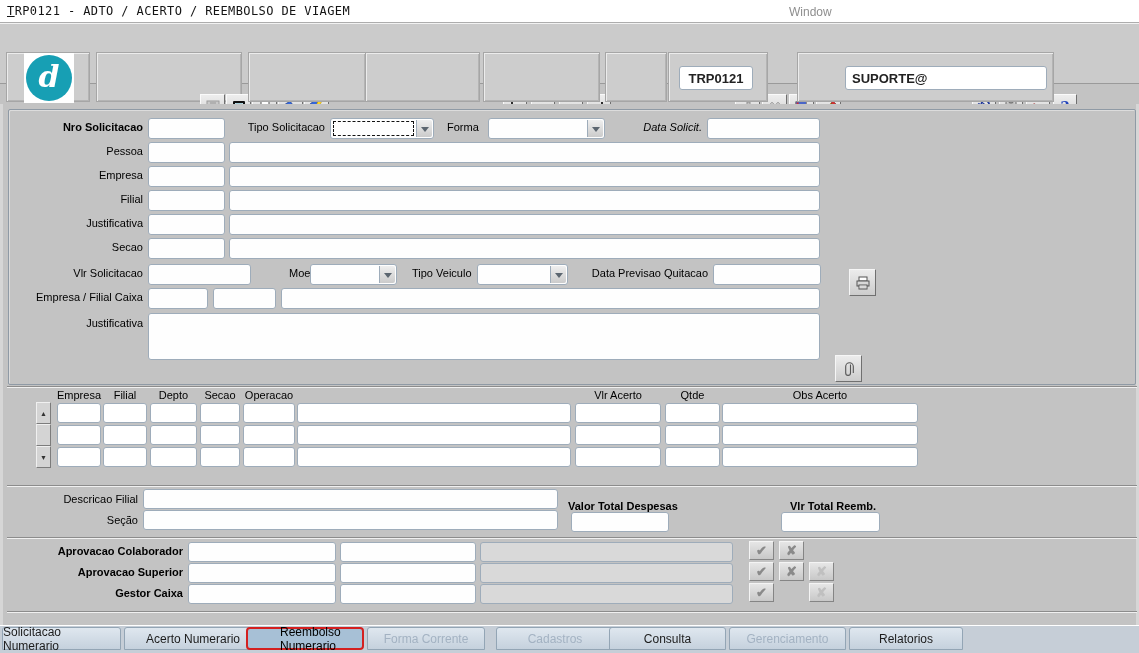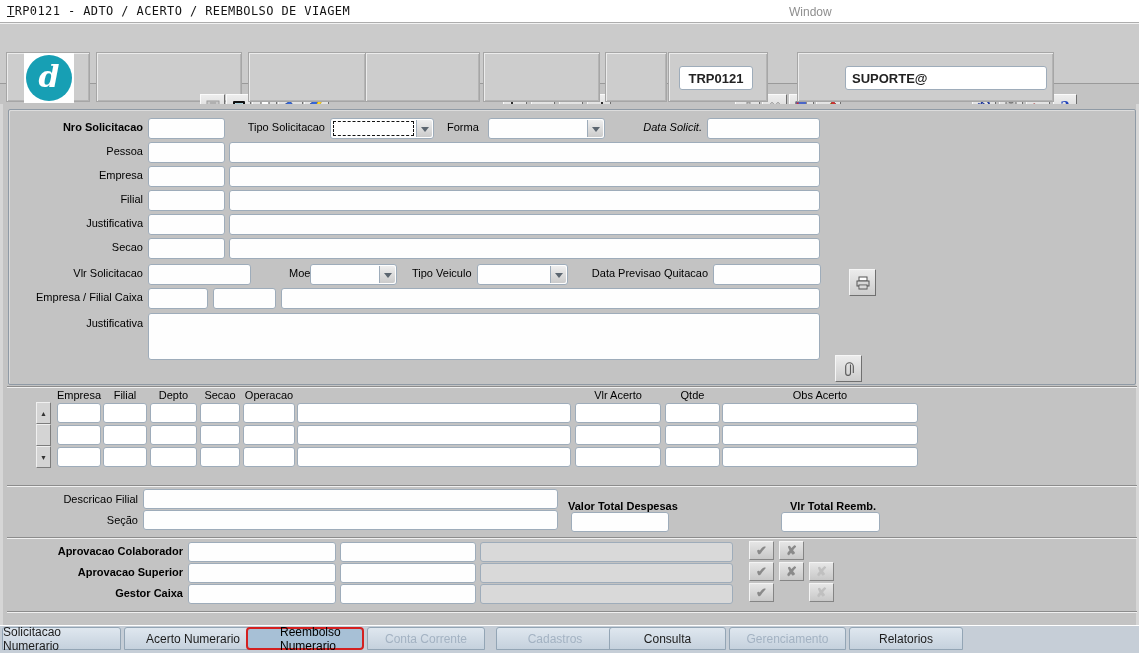--- a/index.html
+++ b/index.html
@@ -379,19 +379,19 @@
 
     <div class="a groove" style="left:4px; top:507px; width:1130px;"></div>
   </div>
 
   <div class="a tabstrip">
     
   </div>
   <div class="a tab" style="left:2px; width:119px;">Solicitacao Numerario</div>
   <div class="a tab" style="left:124px; width:138px;">Acerto Numerario</div>
   <div class="a tab tab-selected" style="left:246px; width:118px;padding-left:32px;">Reembolso Numerario</div>
-  <div class="a tab tab-disabled" style="left:367px; width:118px;">Conta Corrente</div>
+  <div class="a tab tab-disabled" style="left:367px; width:118px;">Forma Corrente</div>
   <div class="a tab tab-disabled" style="left:496px; width:118px;">Cadastros</div>
   <div class="a tab" style="left:609px; width:117px;">Consulta</div>
   <div class="a tab tab-disabled" style="left:729px; width:117px;">Gerenciamento</div>
   <div class="a tab" style="left:849px; width:114px;">Relatorios</div>
 
 </div>
 
 </body></html>

